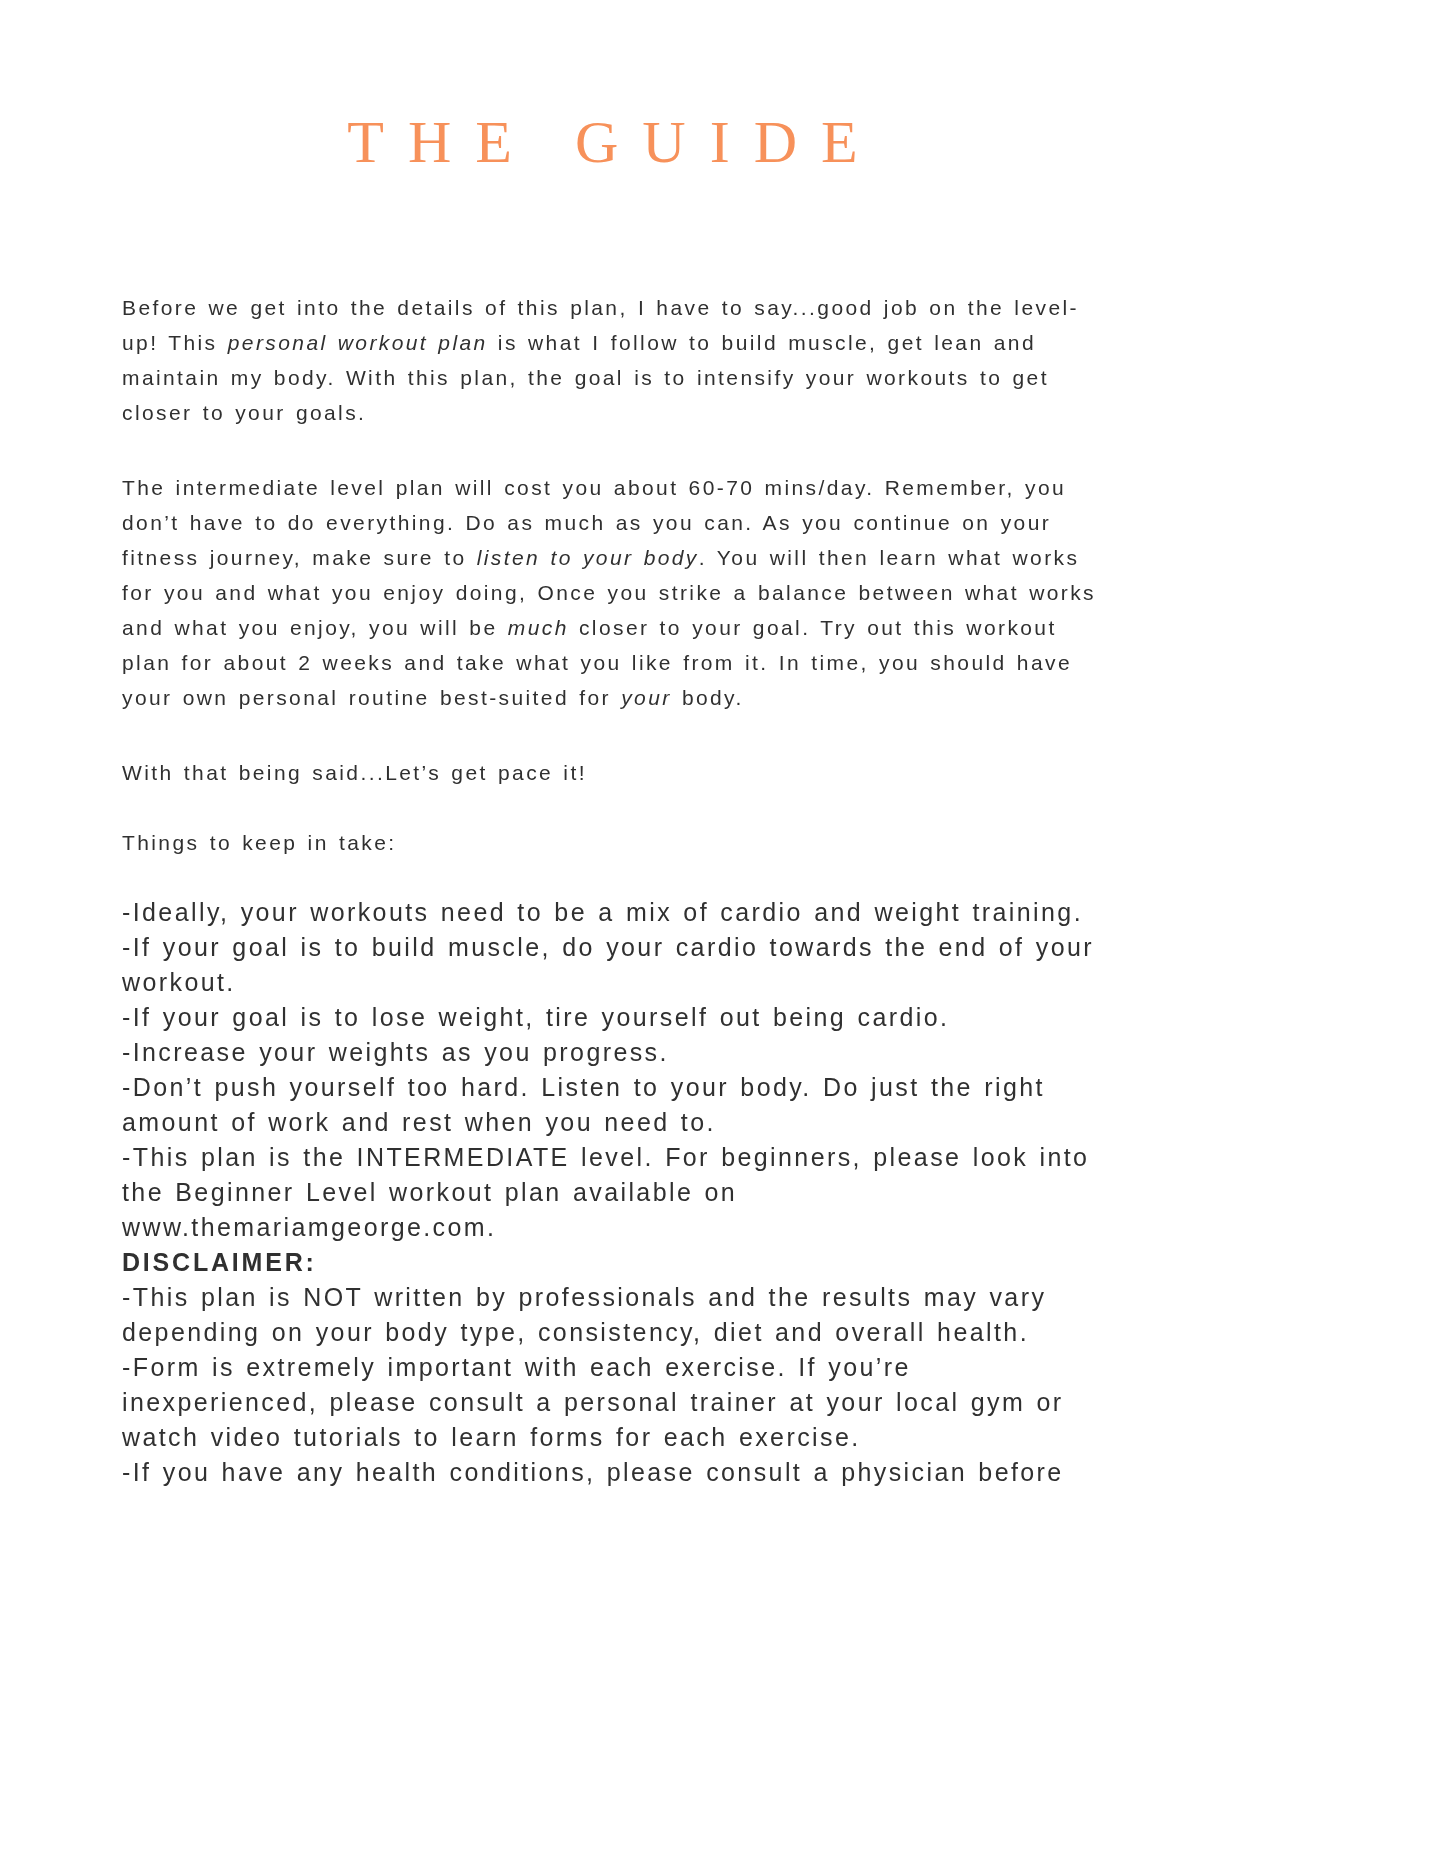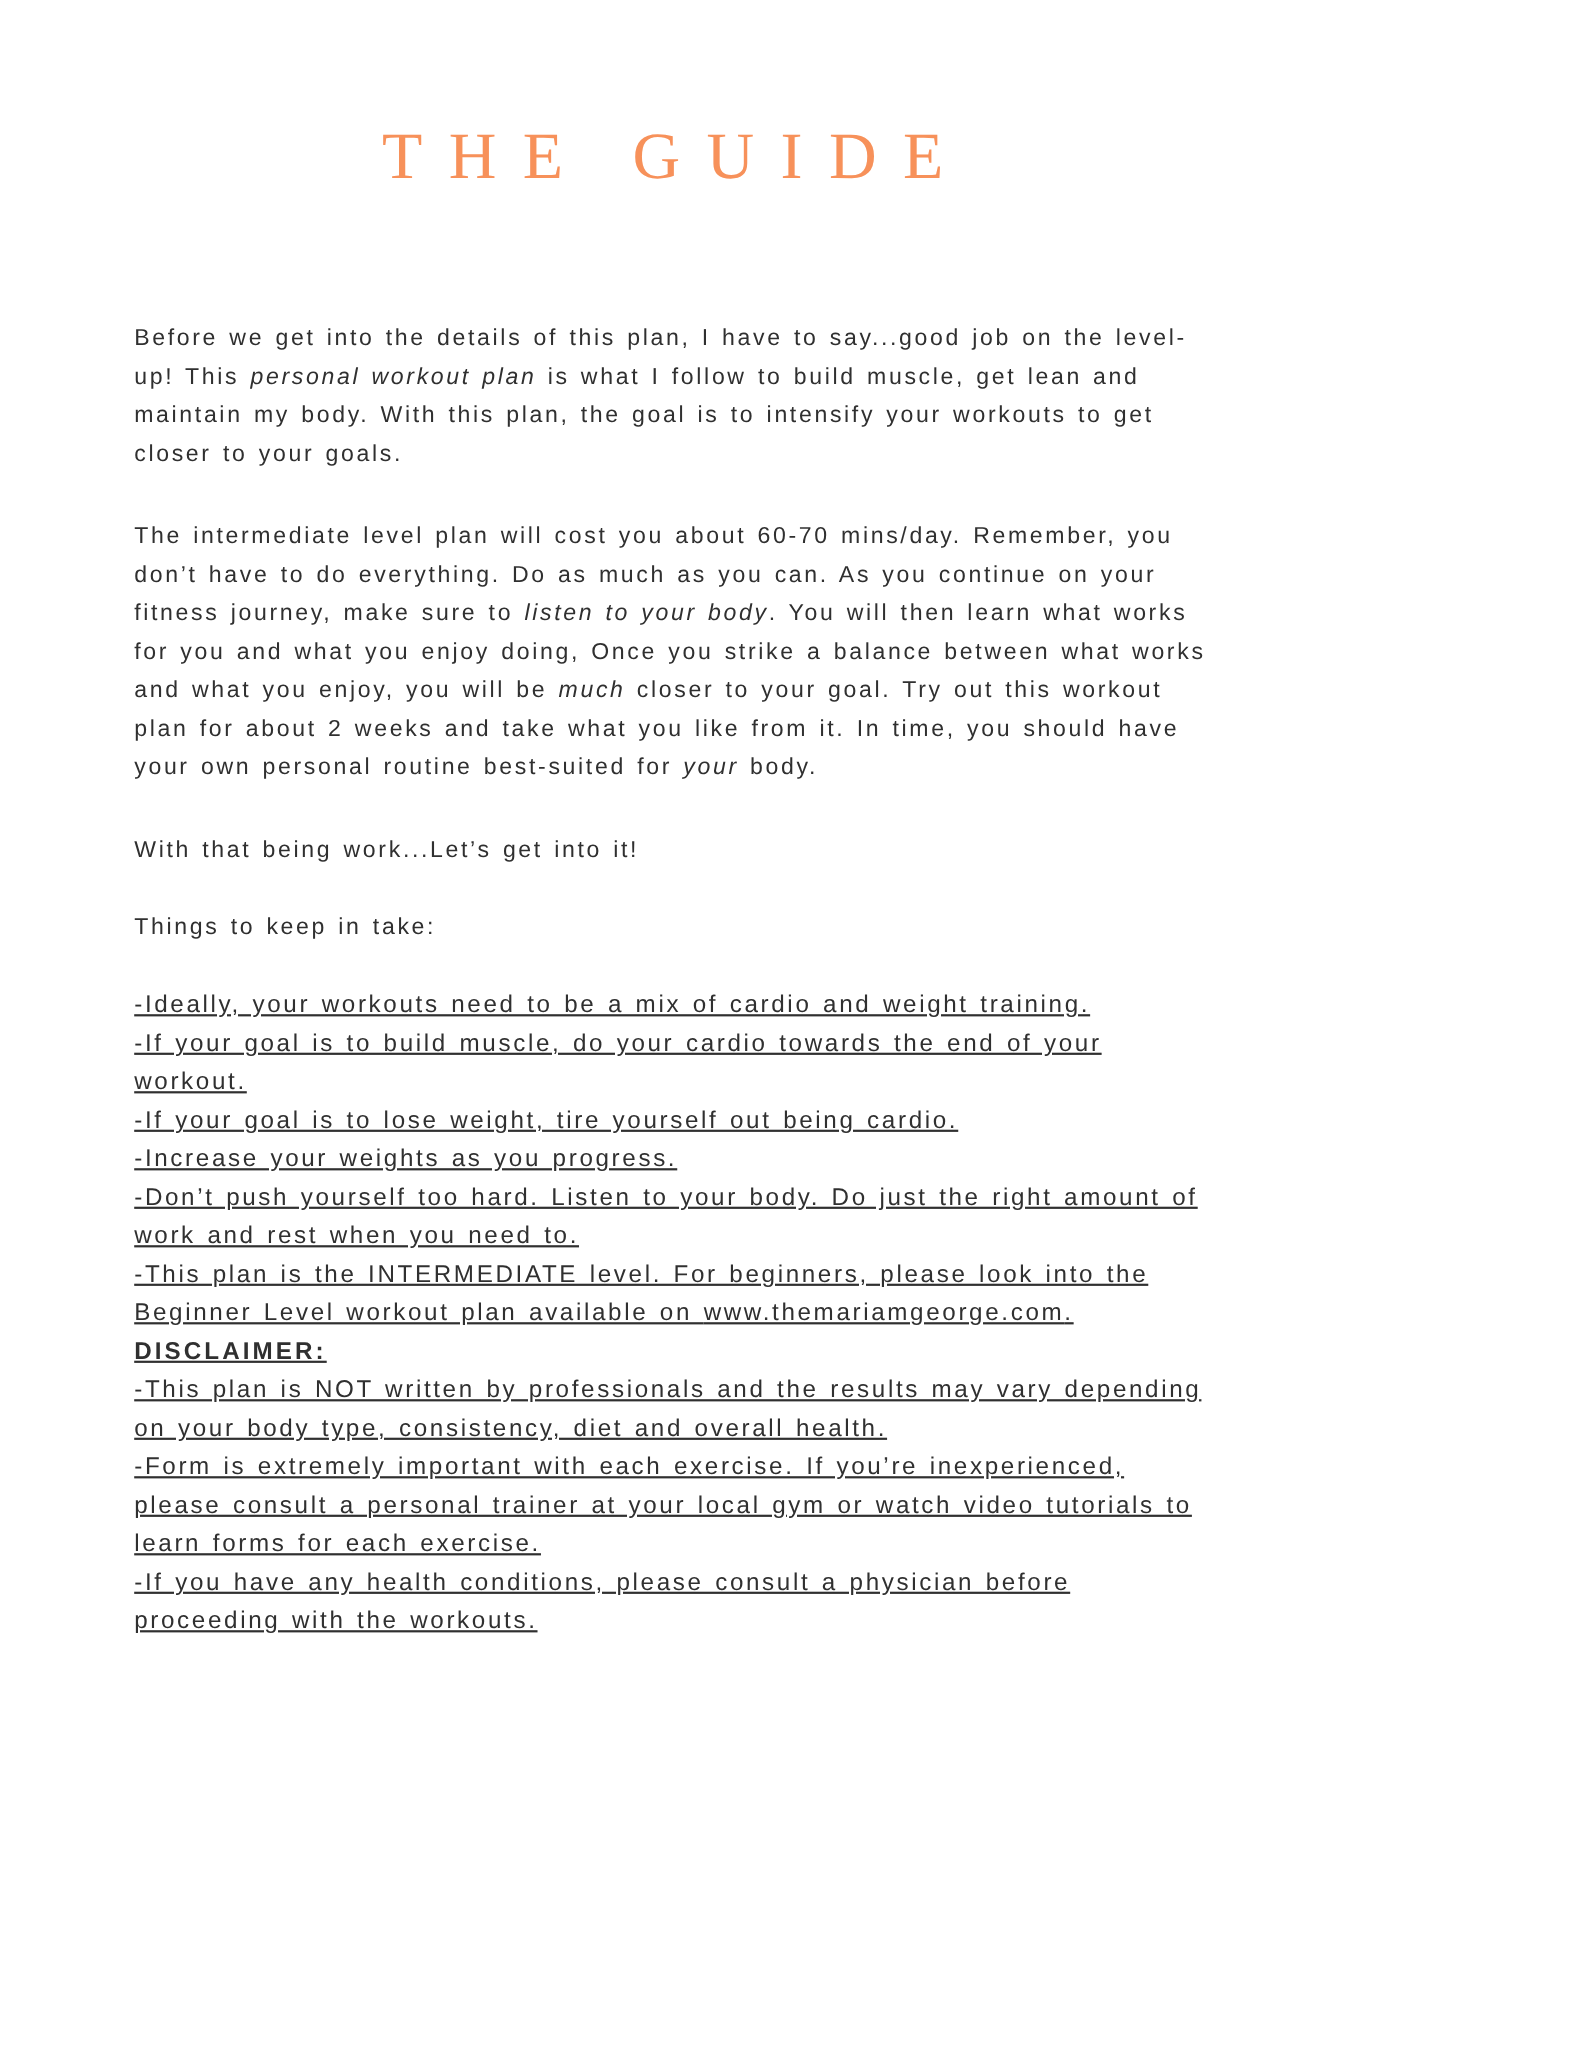--- a/index.html
+++ b/index.html
@@ -40,26 +40,25 @@
     line-height: 35px;
     letter-spacing: 2.4px;
     word-spacing: 2px;
     color: #303030;
   }
   .para.tight {
     margin-bottom: 35px;
   }
   .block {
     margin: 0;
-    font-size: 22px;
+    font-size: 25px;
     line-height: 35px;
     letter-spacing: 2.4px;
     word-spacing: 2px;
     color: #303030;
-    text-decoration: underline;
   }
   .block p {
     margin: 0;
   }
   .disclaimer {
   }
   .disclaimer-heading {
     font-weight: 700;
     letter-spacing: 2.8px;
   }
@@ -73,21 +72,21 @@
 
 <div class="page">
   <div class="content">
 
     <h1 class="title">THE GUIDE</h1>
 
     <p class="para"><span>Before we get into the details of this plan, I have to say...good job on the level-up! This </span><em>personal workout plan</em><span> is what I follow to build muscle, get lean and maintain my body. With this plan, the goal is to intensify your workouts to get closer to your goals.</span></p>
 
     <p class="para"><span>The intermediate level plan will cost you about 60-70 mins/day. Remember, you don’t have to do everything. Do as much as you can. As you continue on your fitness journey, make sure to </span><em>listen to your body</em><span>. You will then learn what works for you and what you enjoy doing, Once you strike a balance between what works and what you enjoy, you will be </span><em>much</em><span> closer to your goal. Try out this workout plan for about 2 weeks and take what you like from it. In time, you should have your own personal routine best-suited for </span><em>your</em><span> body.</span></p>
 
-    <p class="para tight">With that being work...Let’s get into it!</p>
+    <p class="para tight">With that being said...Let’s get pace it!</p>
 
     <p class="para tight">Things to keep in take:</p>
 
     <div class="block">
       <p>-Ideally, your workouts need to be a mix of cardio and weight training.</p>
       <p>-If your goal is to build muscle, do your cardio towards the end of your workout.</p>
       <p>-If your goal is to lose weight, tire yourself out being cardio.</p>
       <p>-Increase your weights as you progress.</p>
       <p>-Don’t push yourself too hard. Listen to your body. Do just the right amount of work and rest when you need to.</p>
       <p><span>-This plan is the INTERMEDIATE level. For beginners, please look into the Beginner Level workout plan available on </span><span>www.themariamgeorge.com</span><span>.</span></p>

